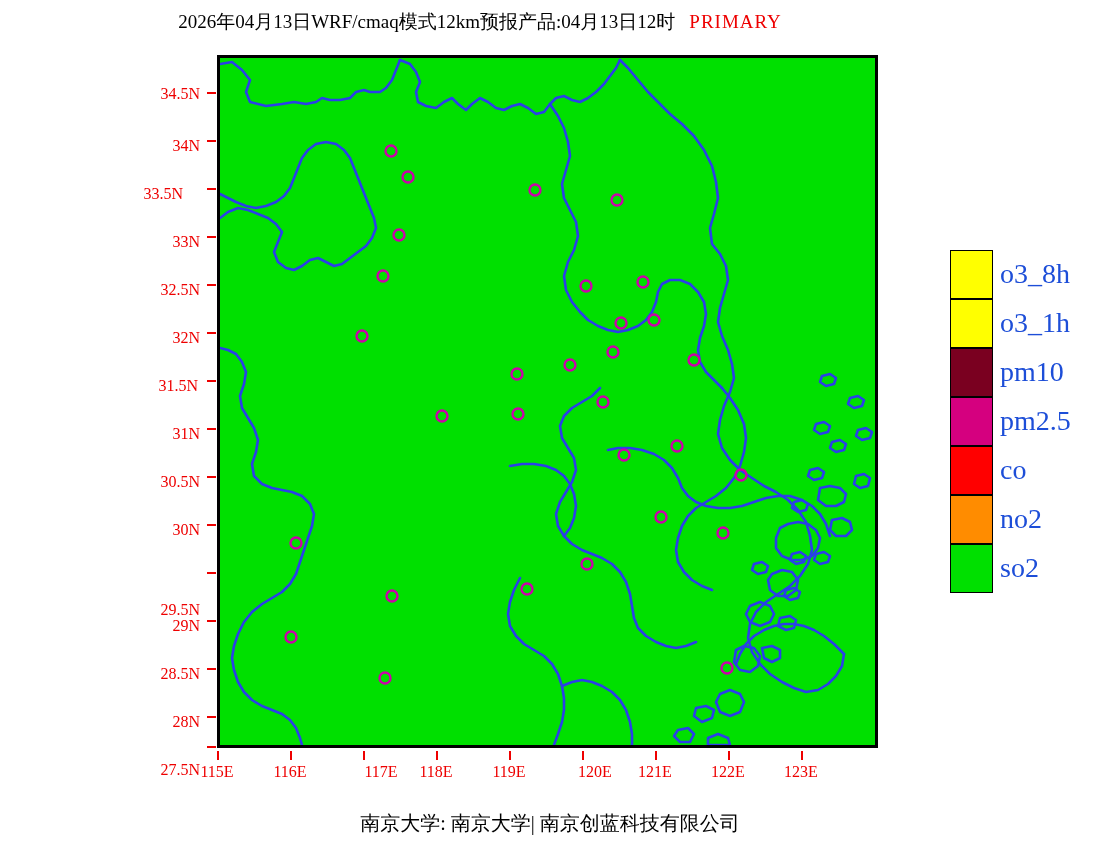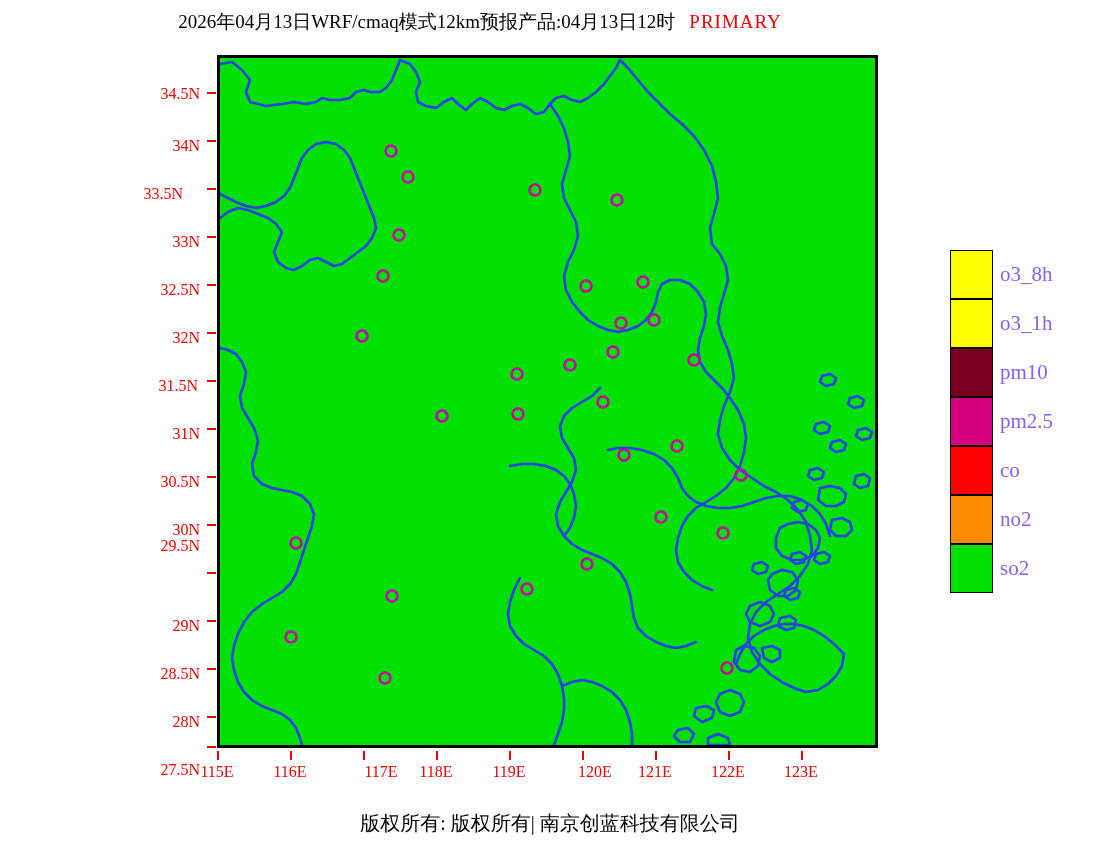--- a/index.html
+++ b/index.html
@@ -98,23 +98,23 @@
     top: 0;
     width: 43px;
     height: 49px;
     border: 1px solid #000000;
     box-sizing: border-box;
   }
   .legend-label {
     position: absolute;
     left: 50px;
     top: 12px;
-    font-size: 21px;
+    font-size: 28px;
     line-height: 24px;
-    color: #8b5cf6;
+    color: #1d4ed8;
     white-space: nowrap;
     font-family: "Liberation Serif", "DejaVu Serif", serif;
   }
 
   
   #footer {
     position: absolute;
     left: 0;
     top: 810px;
     width: 1100px;
@@ -276,21 +276,21 @@
   <div class="axis-label ylab" style="left:122px;top:84px">34.5N</div>
   <div class="axis-label ylab" style="left:122px;top:136px">34N</div>
   <div class="axis-label ylab" style="left:105px;top:184px">33.5N</div>
   <div class="axis-label ylab" style="left:122px;top:232px">33N</div>
   <div class="axis-label ylab" style="left:122px;top:280px">32.5N</div>
   <div class="axis-label ylab" style="left:122px;top:328px">32N</div>
   <div class="axis-label ylab" style="left:120px;top:376px">31.5N</div>
   <div class="axis-label ylab" style="left:122px;top:424px">31N</div>
   <div class="axis-label ylab" style="left:122px;top:472px">30.5N</div>
   <div class="axis-label ylab" style="left:122px;top:520px">30N</div>
-  <div class="axis-label ylab" style="left:122px;top:536px">29.5N</div>
+  <div class="axis-label ylab" style="left:122px;top:600px">29.5N</div>
   <div class="axis-label ylab" style="left:122px;top:616px">29N</div>
   <div class="axis-label ylab" style="left:122px;top:664px">28.5N</div>
   <div class="axis-label ylab" style="left:122px;top:712px">28N</div>
   <div class="axis-label ylab" style="left:122px;top:760px">27.5N</div>
 
   <div class="tick tick-y" style="top:92px"></div>
   <div class="tick tick-y" style="top:140px"></div>
   <div class="tick tick-y" style="top:188px"></div>
   <div class="tick tick-y" style="top:236px"></div>
   <div class="tick tick-y" style="top:284px"></div>
@@ -352,13 +352,13 @@
   <div class="legend-row">
     <div class="legend-swatch" style="background:#ff8c00"></div>
     <div class="legend-label">no2</div>
   </div>
   <div class="legend-row">
     <div class="legend-swatch" style="background:#00e000"></div>
     <div class="legend-label">so2</div>
   </div>
 </div>
 
-<div id="footer">版权所有: 版权所有| 南京创蓝科技有限公司</div>
+<div id="footer">南京大学: 南京大学| 南京创蓝科技有限公司</div>
 
 </body></html>

